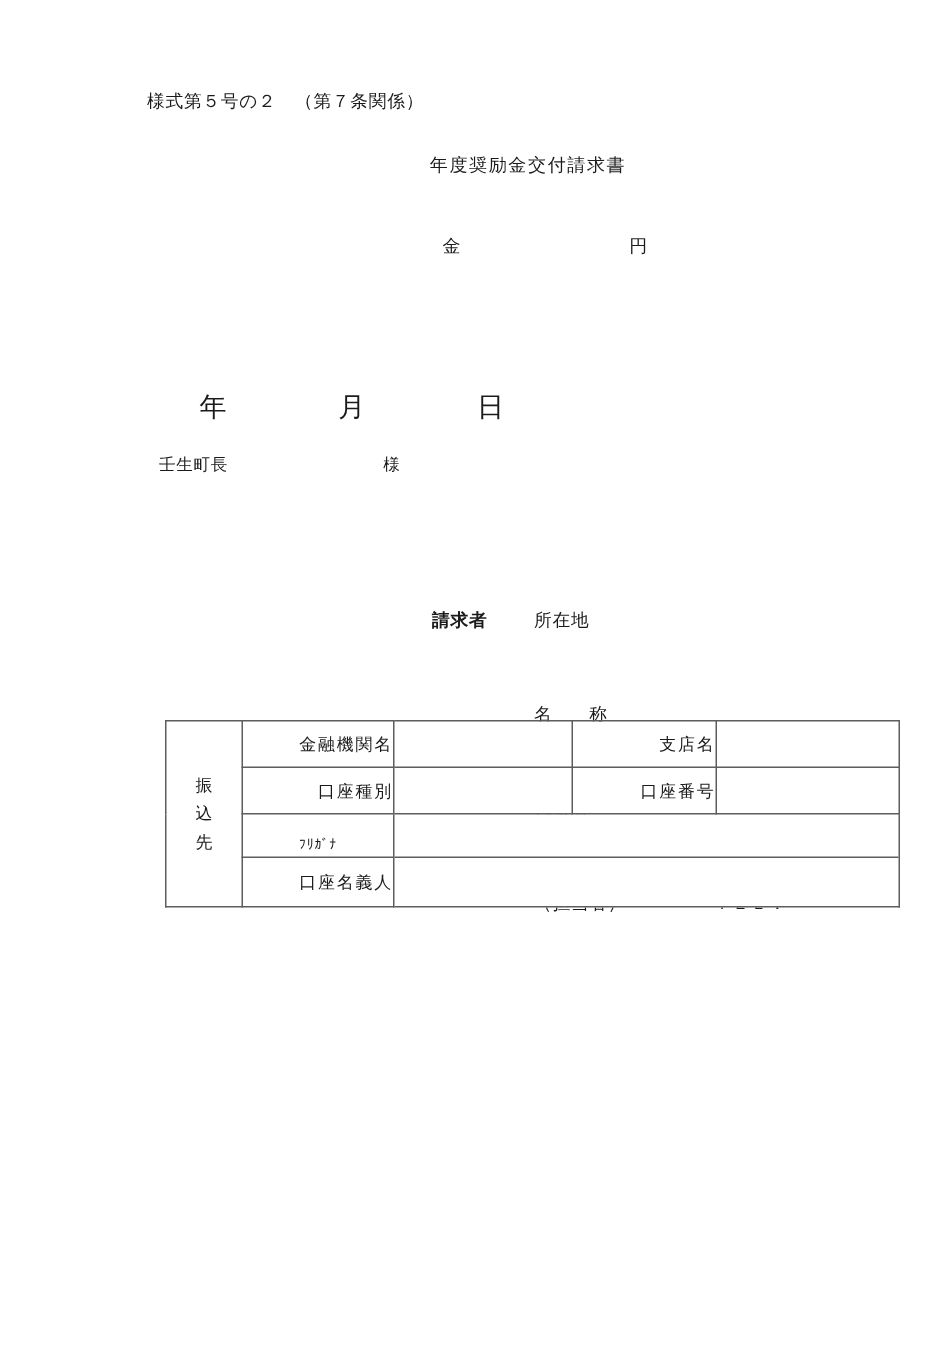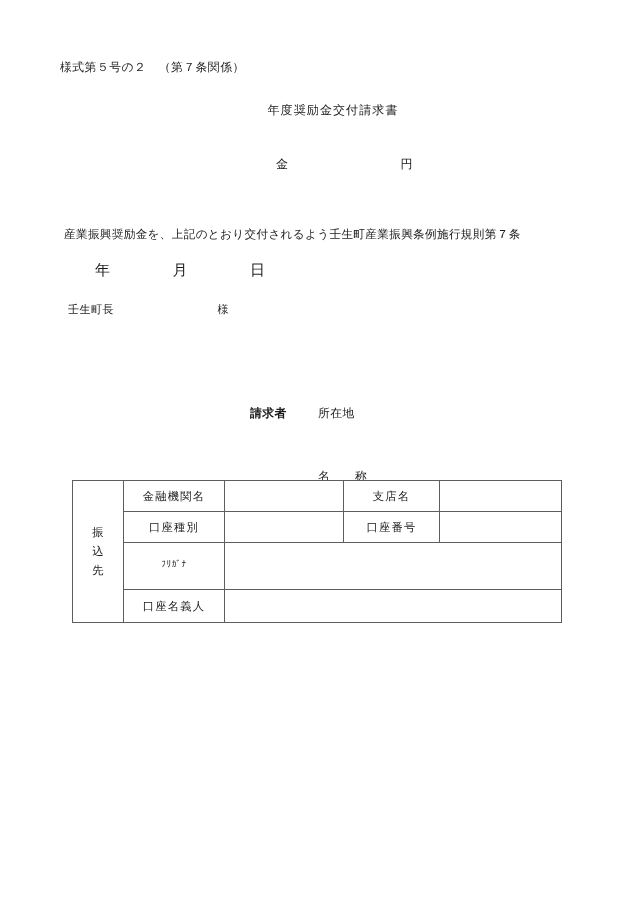--- a/index.html
+++ b/index.html
@@ -13,20 +13,21 @@
     position: relative;
     font-family: "DejaVu Serif", "Liberation Serif", serif;
     color: #1b1b1b;
     overflow: hidden;
   }
 
   .page {
     position: absolute;
     inset: 0;
     background: #ffffff;
+    margin-left: 38px;
   }
 
   
   .abs { position: absolute; white-space: pre; }
   .doc-text {
     font-size: 11.5px;
     letter-spacing: 0.4px;
     line-height: 1;
   }
 
@@ -71,21 +72,21 @@
     line-height: 20.5px;
     letter-spacing: 0.35px;
     text-align: justify;
   }
   #body-paragraph .ln { display: block; white-space: pre; }
 
   
   #date-line {
     left: 95px;
     top: 263px;
-    font-size: 15px;
+    font-size: 18px;
     letter-spacing: 0.5px;
   }
 
   
   #addressee {
     left: 68px;
     top: 304px;
     font-size: 11px;
     letter-spacing: 0.5px;
   }
@@ -119,38 +120,38 @@
     letter-spacing: 0.4px;
   }
   #bank-table td {
     border: 1px solid #5d5d5d;
     text-align: center;
     vertical-align: middle;
     padding: 0;
     height: 30px;
     background: #ffffff;
   }
-  #bank-table td.label { letter-spacing: 1.2px; }
+  #bank-table td.label { letter-spacing: 1.2px; text-align: right; }
   #bank-table td.value { }
   #bank-table td.vertical-head {
     width: 50px;
     letter-spacing: 0;
     line-height: 19px;
     font-size: 11.3px;
   }
   #bank-table td.vertical-head .vchar {
     display: block;
   }
   #bank-table td.furigana-label {
     height: 26px;
     border-bottom: 1px dotted #8a8a8a;
     font-size: 9.2px;
     letter-spacing: 0.6px;
     vertical-align: bottom;
-    padding-bottom: 20px;
+    padding-bottom: 2px;
   }
   #bank-table td.furigana-value {
     height: 26px;
     border-bottom: 1px dotted #8a8a8a;
   }
   #bank-table td.holder-label { height: 32px; }
 </style>
 </head>
 <body>
 
@@ -158,21 +159,20 @@
 
   <div class="abs doc-text" id="form-number">様式第５号の２　（第７条関係）</div>
 
   <div class="abs doc-text" id="doc-title">年度奨励金交付請求書</div>
 
   <div class="abs doc-text" id="amount-row">
     <span>金</span><span class="gap"></span><span>円</span>
   </div>
 
   <div class="abs" id="body-paragraph">
-    <span class="ln">産業振興奨励金を、上記のとおり交付されるよう壬生町産業振興条例施行規則第７条</span>
   </div>
 
   <div class="abs doc-text" id="date-line">年　　　　月　　　　日</div>
 
   <div class="abs doc-text" id="addressee">壬生町長　　　　　　　　　様</div>
 
   <div class="abs" id="claimant-block">
     <span class="row"><span class="lead">請求者</span><span class="field">所在地</span></span>
     <span class="row"><span class="lead"></span><span class="field">名　　称</span></span>
     <span class="row"><span class="lead"></span><span class="field">代表者</span></span>

